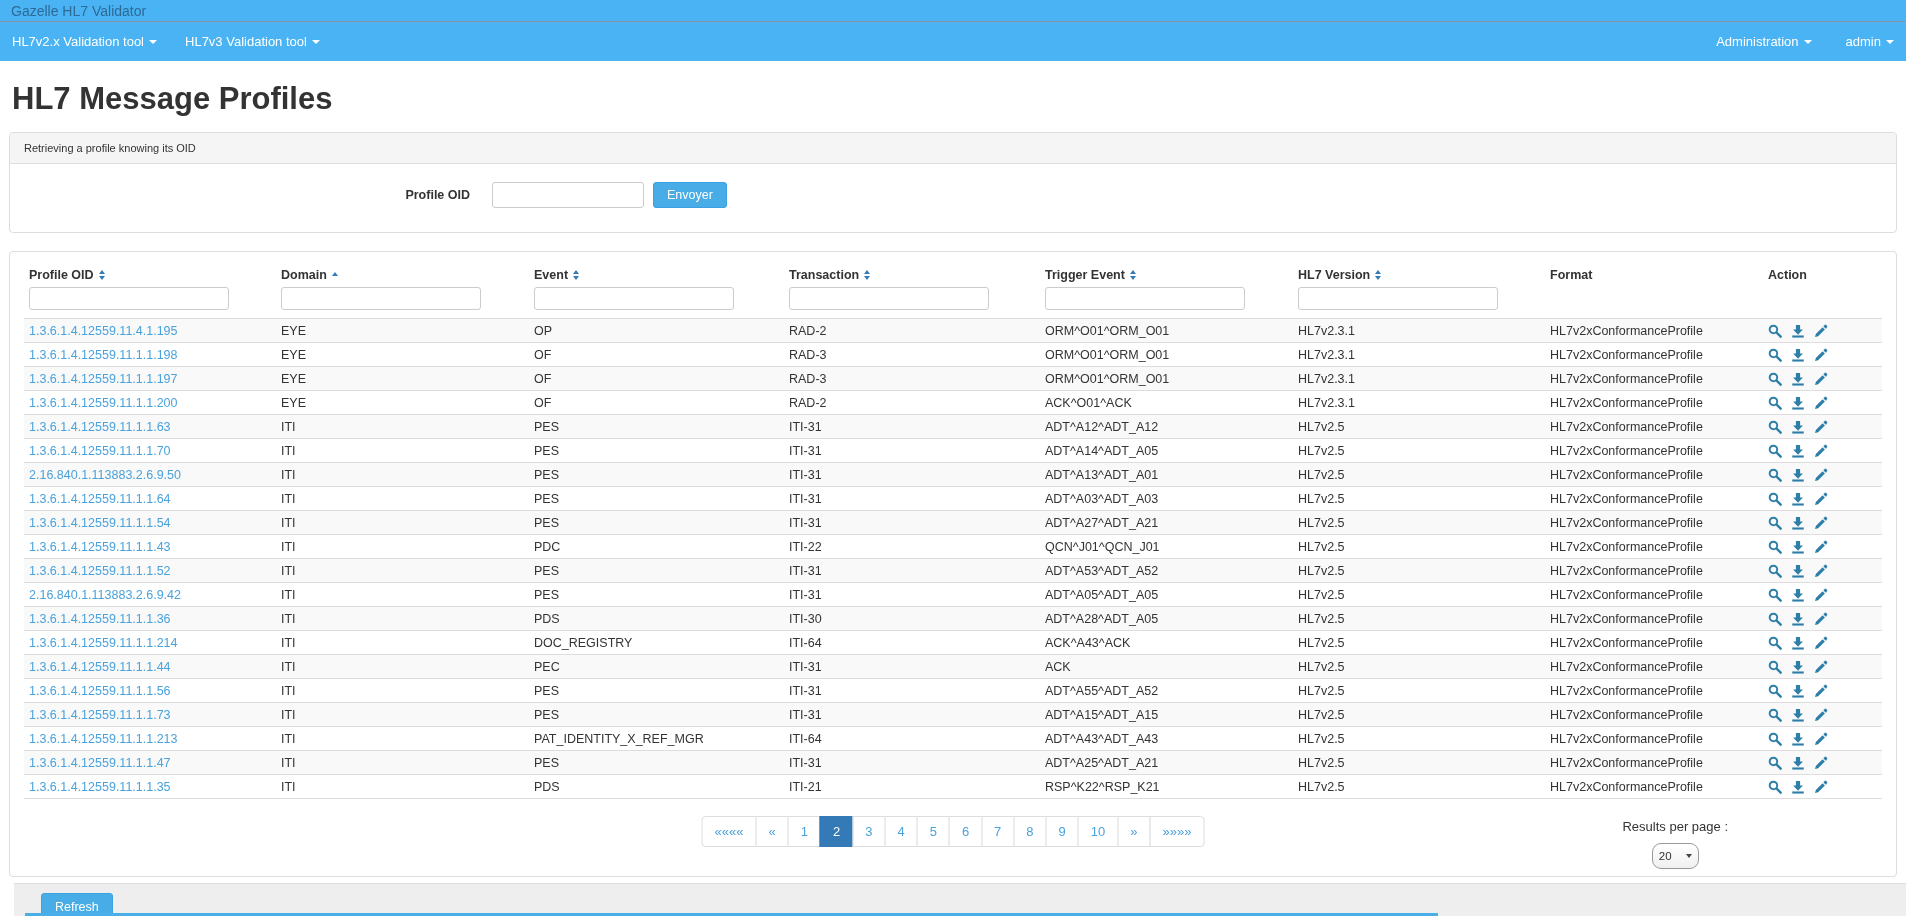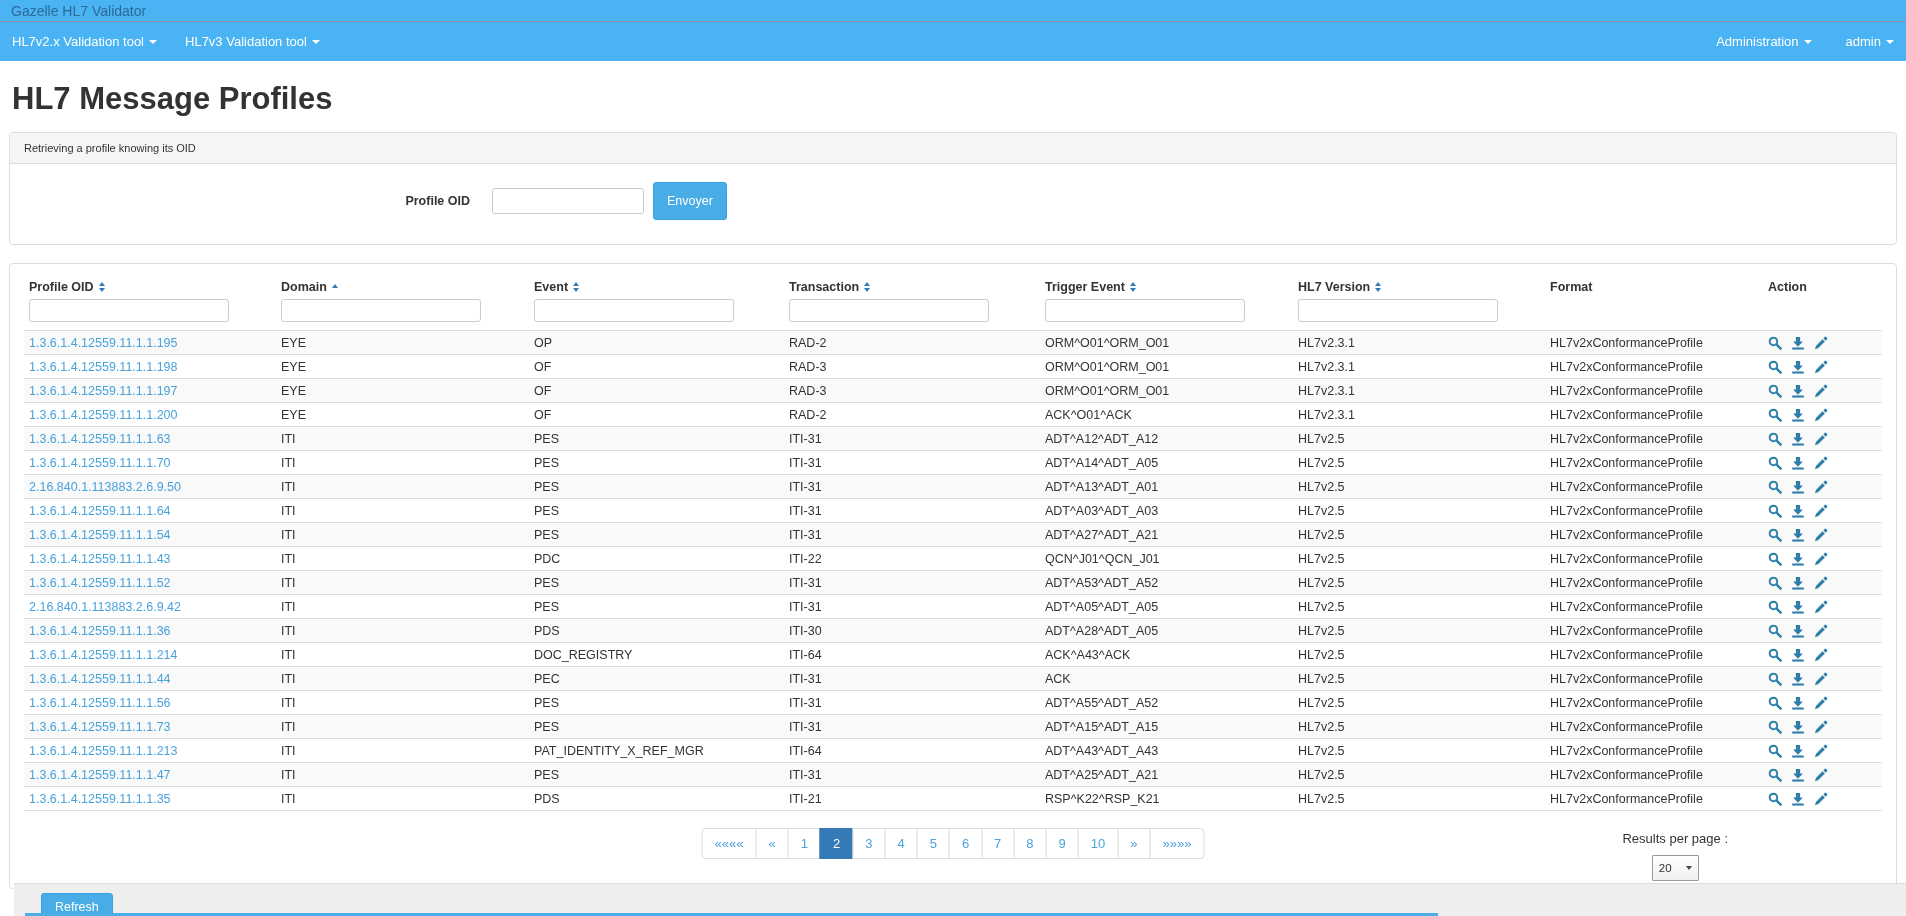--- a/index.html
+++ b/index.html
@@ -36,21 +36,21 @@
   .panel-body { padding:14px; }
   .panel-oid { margin-bottom:18px; }
   
   .oid-form { display:flex; align-items:center; padding:4px 0 10px; }
   .oid-label { width:468px; text-align:right; font-weight:bold; font-size:12.5px;
                padding-right:22px; }
   .text-input { height:26px; border:1px solid #ccc; border-radius:3px;
                 padding:0 8px; font-size:12.5px; background:#fff; }
   .oid-input { width:152px; }
   .btn { background:var(--btn); border:1px solid var(--btn-border); color:#fff;
-         font-size:12.5px; padding:11px 13px; border-radius:3px; cursor:pointer;
+         font-size:12.5px; padding:5px 13px; border-radius:3px; cursor:pointer;
          font-family:"Liberation Sans", sans-serif; }
   .btn-envoyer { margin-left:9px; }
   
   .panel-profiles .panel-body { padding:13px 14px 26px; }
   table.profiles { width:100%; border-collapse:collapse; table-layout:fixed;
                    font-size:12.5px; }
   th { text-align:left; font-weight:bold; font-size:12.5px; padding:3px 5px 5px;
        white-space:nowrap; }
   .th-label { display:inline-flex; align-items:center; gap:5px; cursor:pointer; }
   .sort { display:inline-flex; flex-direction:column; }
@@ -75,21 +75,21 @@
                 display:flex; list-style:none; margin:0; padding:0; }
   .page-item { border:1px solid #ddd; margin-left:-1px; padding:6px 12px;
                font-size:13px; color:var(--link); background:#fff; cursor:pointer;
                line-height:17px; }
   .page-item:first-child { border-radius:4px 0 0 4px; margin-left:0; }
   .page-item:last-child { border-radius:0 4px 4px 0; }
   .page-item.active { background:var(--active-page); border-color:var(--active-page);
                       color:#fff; }
   .results-per-page { position:absolute; right:154px; top:3px; display:flex;
                       align-items:center; gap:9px; font-size:13px; color:#333;flex-direction:column; }
-  .select-box { width:47px; height:26px; border:1px solid #999; border-radius:1px;
+  .select-box { width:47px; height:26px; border:1px solid #999; border-radius:9px;
                 background:linear-gradient(#fff, #f0f0f0); display:flex;
                 align-items:center; justify-content:space-between; padding:8px 6px;
                 font-size:11.5px; cursor:pointer; }
   .select-caret { width:0; height:0; border-left:3.5px solid transparent;
                   border-right:3.5px solid transparent; border-top:4.5px solid #444; }
   
   .page-footer { position:absolute; left:14px; right:0; bottom:0; height:33px;
                  background:#eee; border-top:1px solid #ddd; }
   .btn-refresh { position:absolute; left:27px; top:9px; padding:6px 13px; }
   .bottom-blue-bar { position:absolute; bottom:0; left:25px; width:1413px;
@@ -209,21 +209,21 @@
               <th><input class="filter-input" style=""></th>
               <th><input class="filter-input" style=""></th>
               <th><input class="filter-input" style=""></th>
               <th><input class="filter-input" style=""></th>
               <th></th>
               <th></th>
             </tr>
         </thead>
         <tbody>
             <tr>
-              <td><a class="oid-link">1.3.6.1.4.12559.11.1.1.195</a></td>
+              <td><a class="oid-link">1.3.6.1.4.12559.11.4.1.195</a></td>
               <td>EYE</td>
               <td>OP</td>
               <td>RAD-2</td>
               <td>ORM^O01^ORM_O01</td>
               <td>HL7v2.3.1</td>
               <td>HL7v2xConformanceProfile</td>
               <td>
                 <span class="actions">
                   <span class="action-icon">
                     <svg width="14" height="14" viewBox="0 0 16 16">

